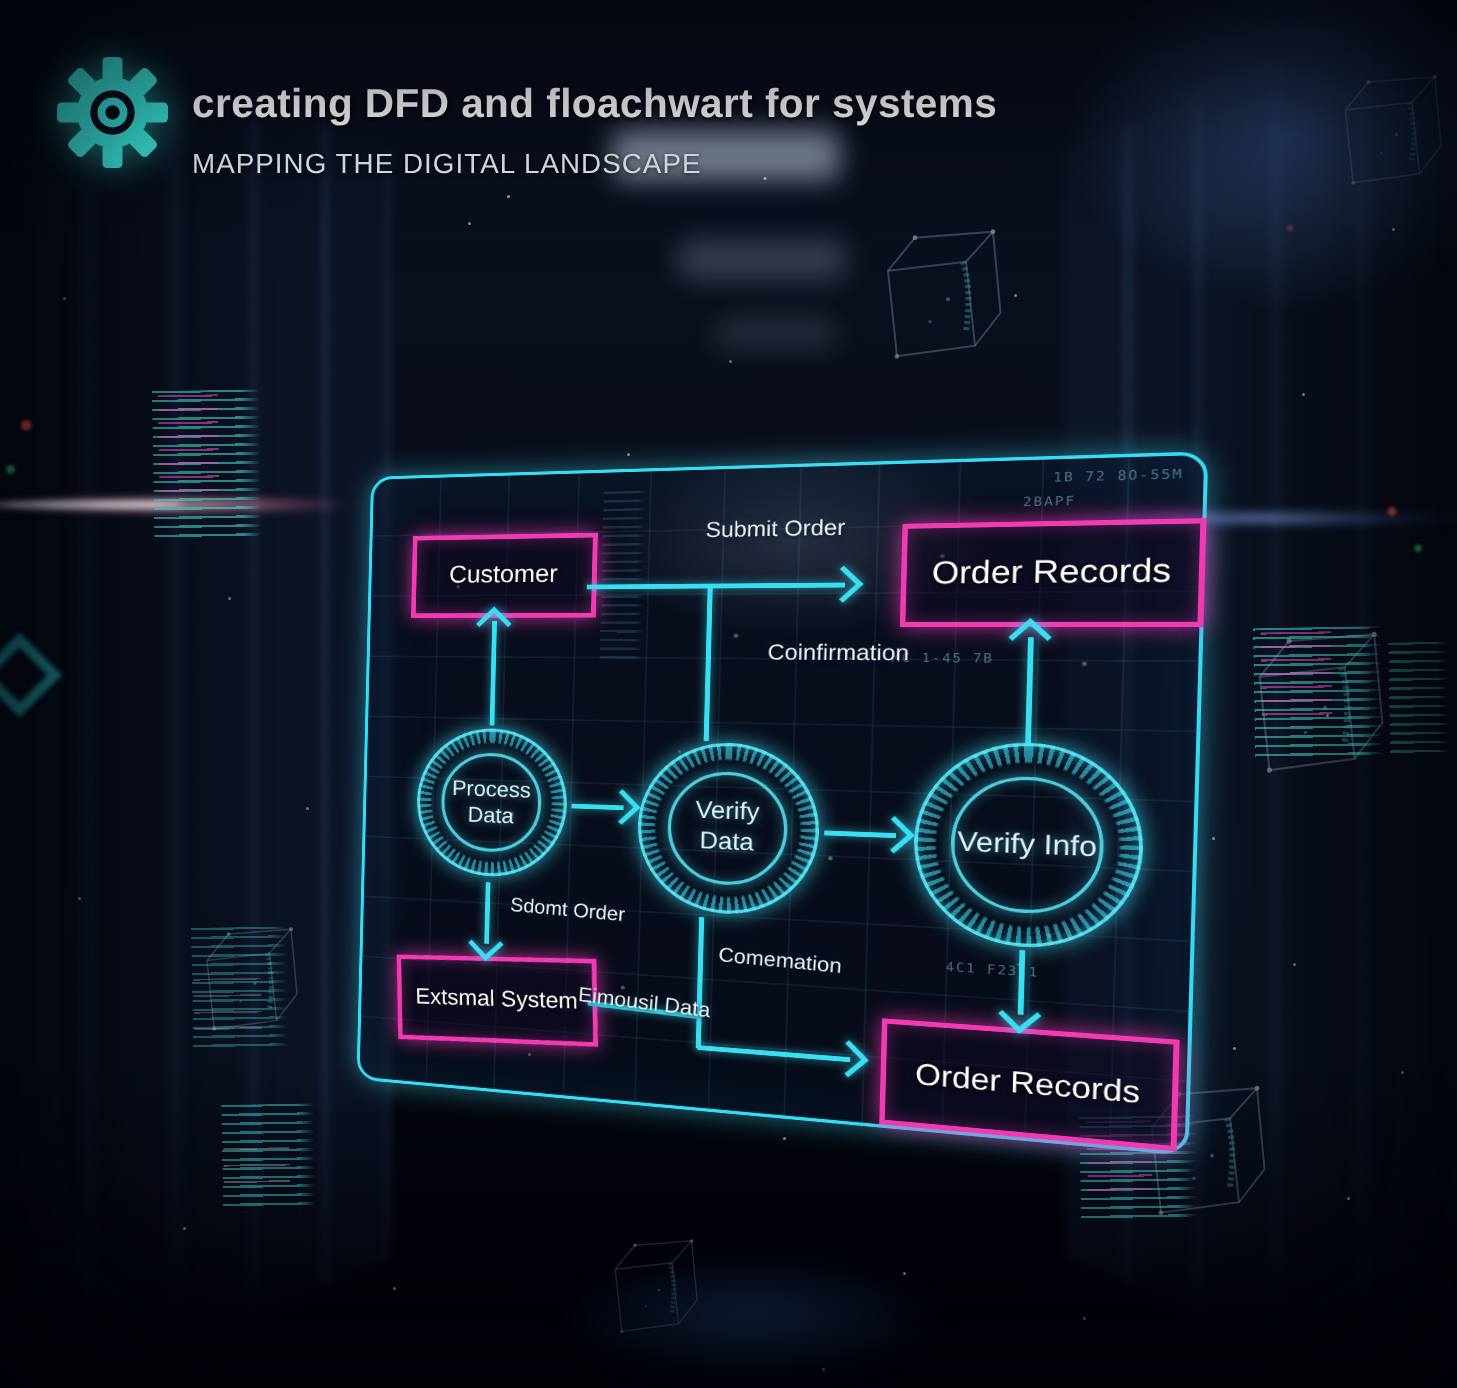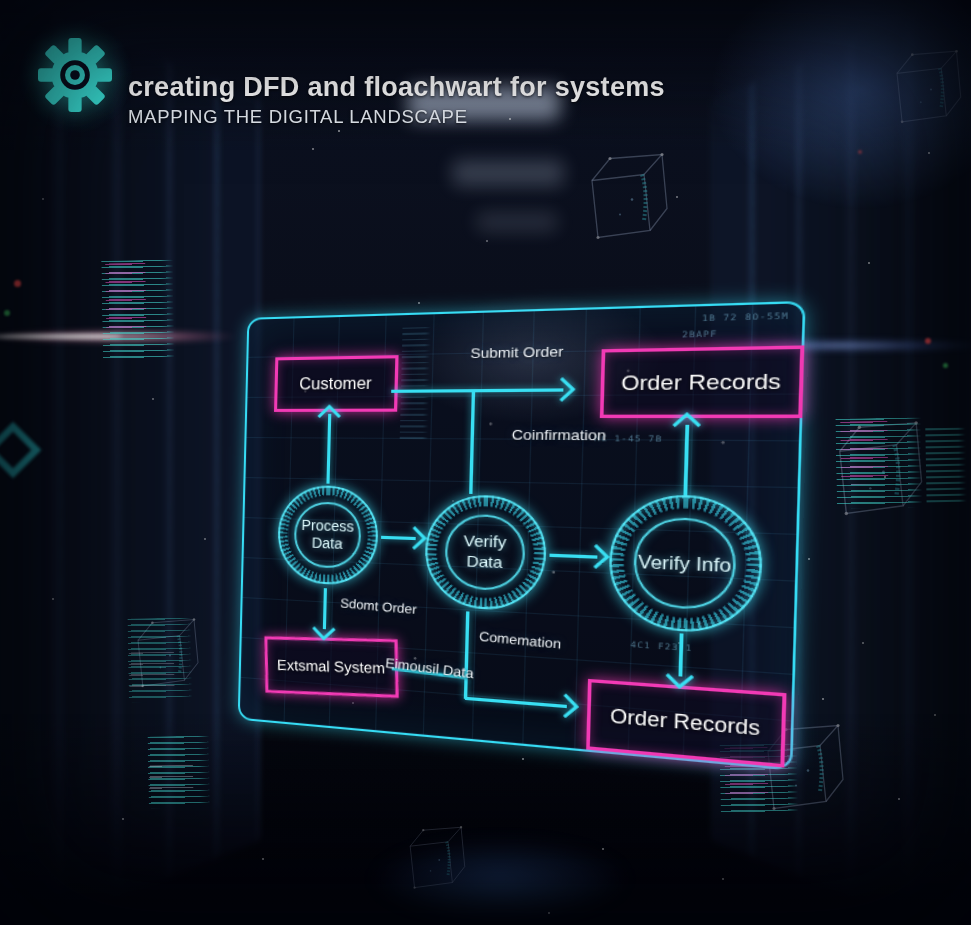--- a/index.html
+++ b/index.html
@@ -54,23 +54,23 @@
   .codeblock{position:absolute;transform:rotate(-1deg);}
   .cl{position:absolute;}
   .cl.cyan{inset:0;background:repeating-linear-gradient(180deg,rgba(72,236,226,.55) 0 1.6px,transparent 1.6px 6px);
     -webkit-mask:linear-gradient(90deg,#000 0 82%,transparent);mask:linear-gradient(90deg,#000 0 82%,transparent);}
   .cl.pink{left:6%;top:3px;width:55%;height:70%;background:repeating-linear-gradient(180deg,rgba(244,86,205,.55) 0 1.4px,transparent 1.4px 9px);}
   .cl.white{left:2%;top:40%;width:70%;height:45%;background:repeating-linear-gradient(180deg,rgba(230,240,255,.4) 0 1.2px,transparent 1.2px 11px);}
 
   
   .gearglow{left:18px;top:18px;width:116px;height:116px;background:radial-gradient(closest-side,rgba(60,233,222,.22),transparent);}
   .gear{left:38px;top:38px;width:74px;height:74px;filter:drop-shadow(0 0 9px rgba(60,233,222,.4));}
-  .titlewrap{left:128px;top:72px;}
+  .titlewrap{left:128px;top:54px;}
   .title{font-size:27px;font-weight:bold;color:#ffffff;letter-spacing:.3px;text-shadow:0 1px 3px rgba(0,0,0,.7);}
-  .subtitle{font-size:18.5px;color:#e4e9f0;margin-top:3px;letter-spacing:.7px;text-shadow:0 1px 3px rgba(0,0,0,.7);}
+  .subtitle{font-size:18.5px;color:#e4e9f0;margin-top:13px;letter-spacing:.7px;text-shadow:0 1px 3px rgba(0,0,0,.7);}
 
   
   :root{--cy:#38dff2;--mg:#f23ab5;}
   .panel{left:243px;top:318px;width:478px;height:398px;border:2.5px solid #36dcf4;border-radius:14px;
     transform:perspective(520px) rotateY(-9deg) rotate(1.4deg);transform-origin:0% 45%;
     background-color:rgba(8,16,34,.40);
     background-image:
       radial-gradient(circle at 12% 18%,rgba(255,255,255,.4) 0 .8px,transparent 1.6px),
       radial-gradient(circle at 30% 10%,rgba(255,255,255,.35) 0 .8px,transparent 1.6px),
       radial-gradient(circle at 48% 26%,rgba(255,255,255,.3) 0 .8px,transparent 1.6px),

